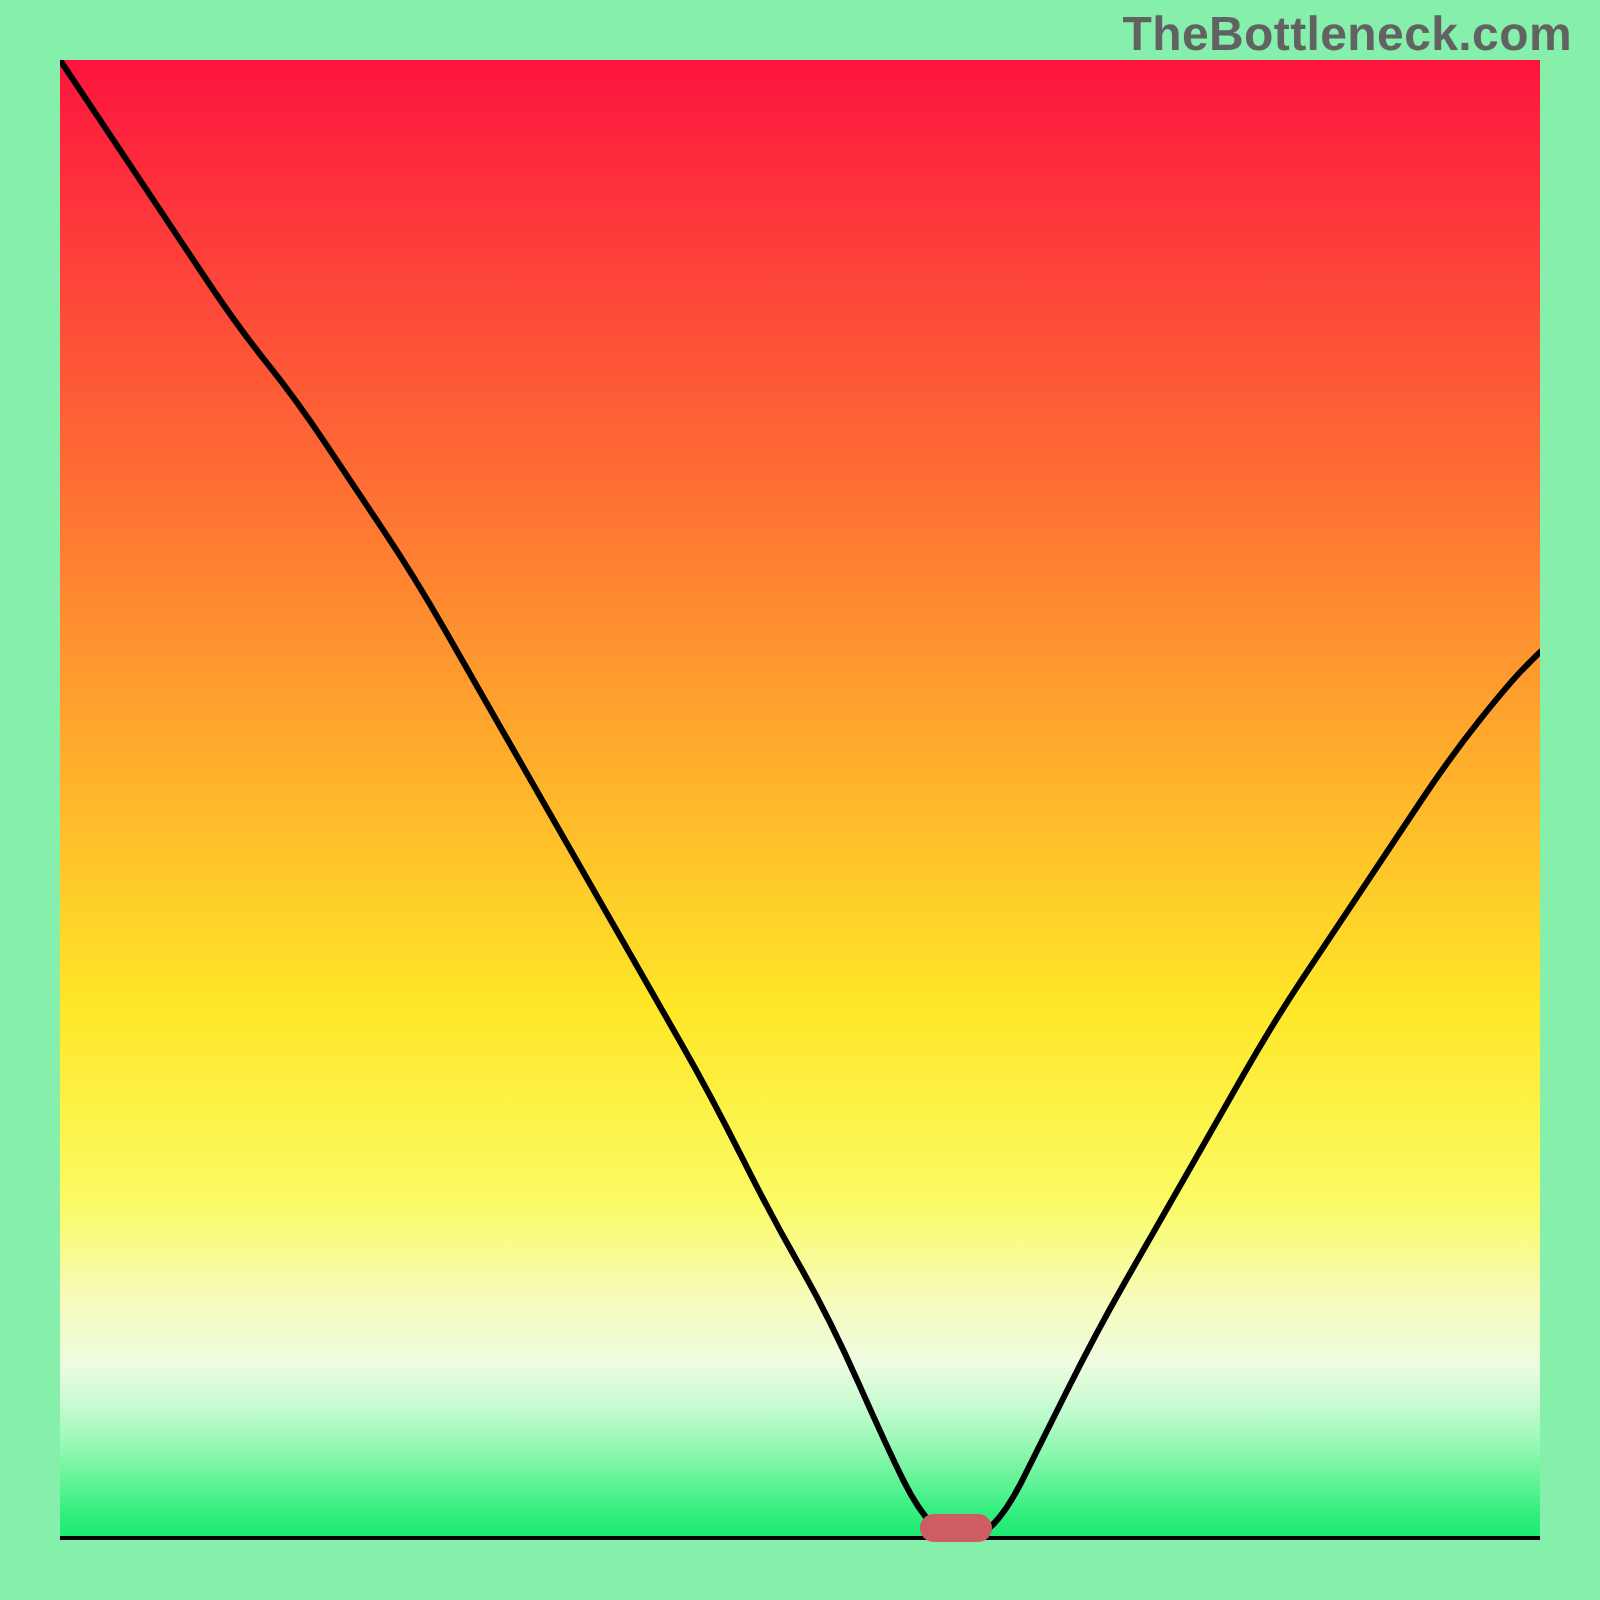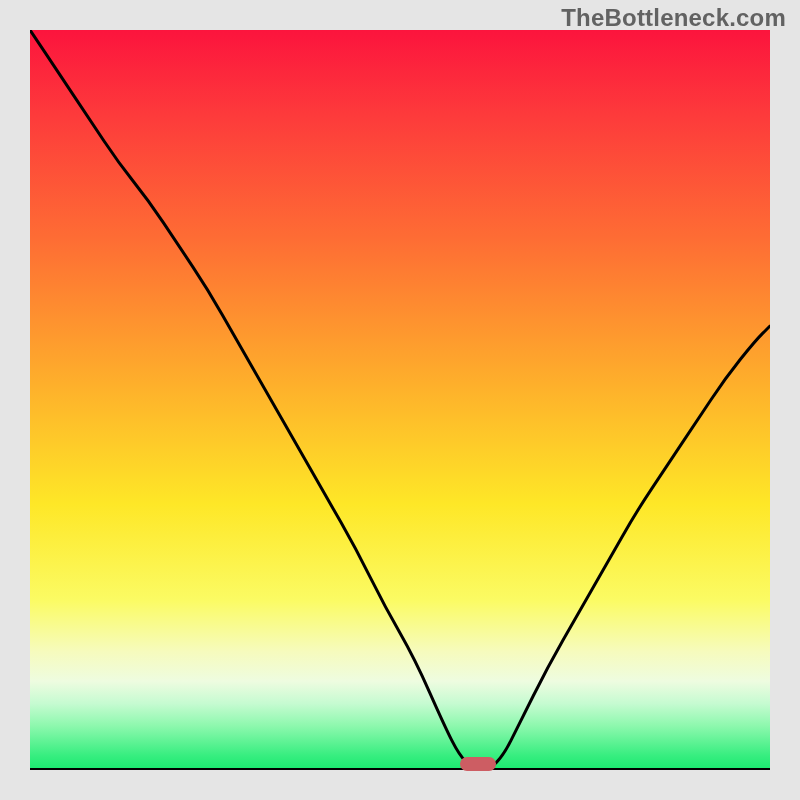--- a/index.html
+++ b/index.html
@@ -8,21 +8,21 @@
     width: 800px;
     height: 800px;
     background: #000;
     overflow: hidden;
     font-family: Arial, Helvetica, sans-serif;
   }
   .frame {
     position: relative;
     width: 800px;
     height: 800px;
-    background: #e5e5e5;
+    background: #86efac;
   }
   .watermark {
     position: absolute;
     top: 4px;
     right: 14px;
     color: #626262;
     font-size: 24px;
     font-weight: 600;
     letter-spacing: 0.2px;
     z-index: 40;

